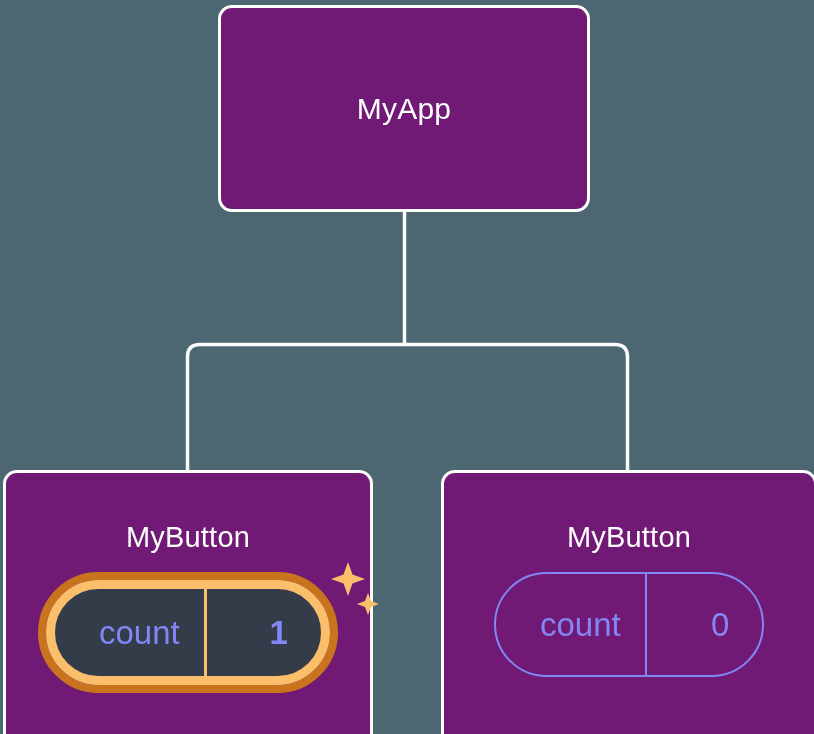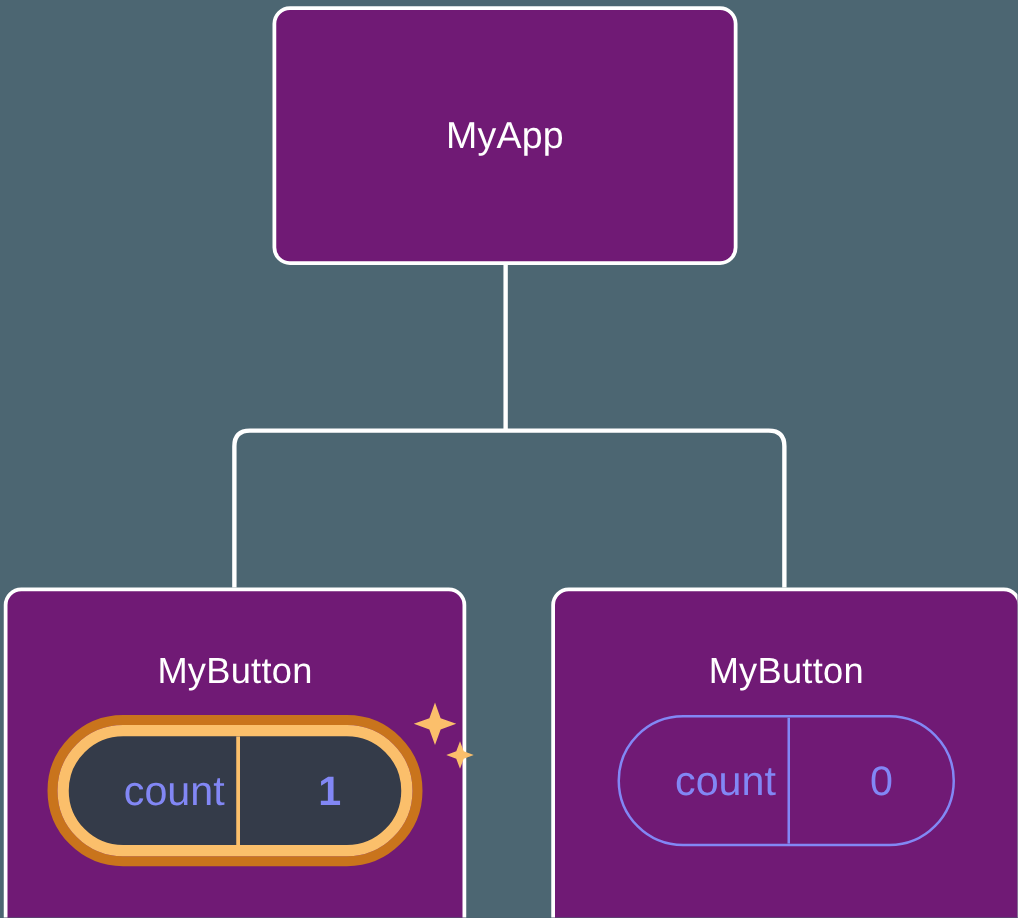--- a/index.html
+++ b/index.html
@@ -98,21 +98,21 @@
   .pill-key,
   .pill-val {
     display: flex;
     align-items: center;
     justify-content: center;
     color: #8287f5;
     font-size: 33px;
     line-height: 1;
     white-space: nowrap;
   }
-  .pill-key { padding: 0 9px 0 44px; }
+  .pill-key { padding: 0 24px 0 44px; }
   .pill-val { padding: 0 44px 0 26px; }
 
   
   .pill-plain {
     border: 2px solid #8287f5;
     width: 270px;
   }
   .pill-plain .pill-key { flex: 1 1 auto; }
   .pill-plain .pill-val {
     border-left: 2px solid #8287f5;

